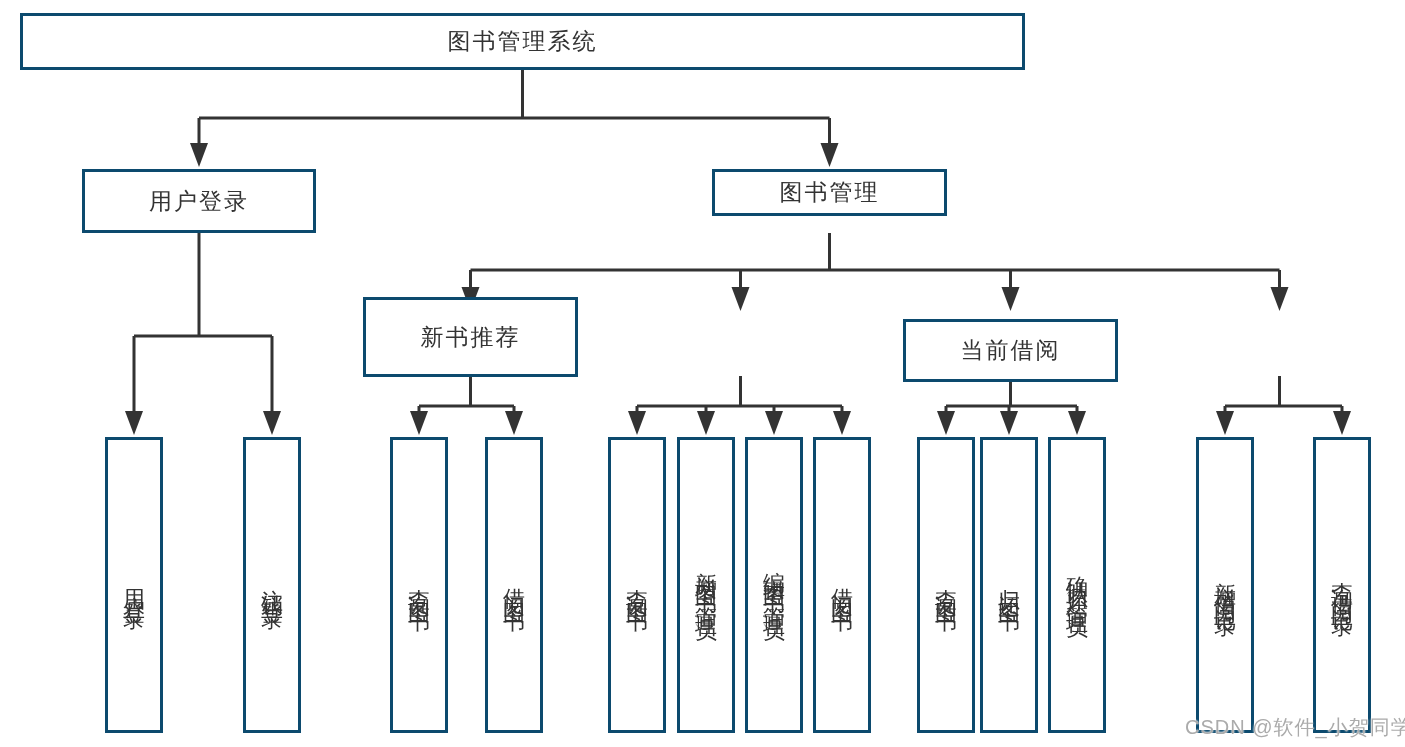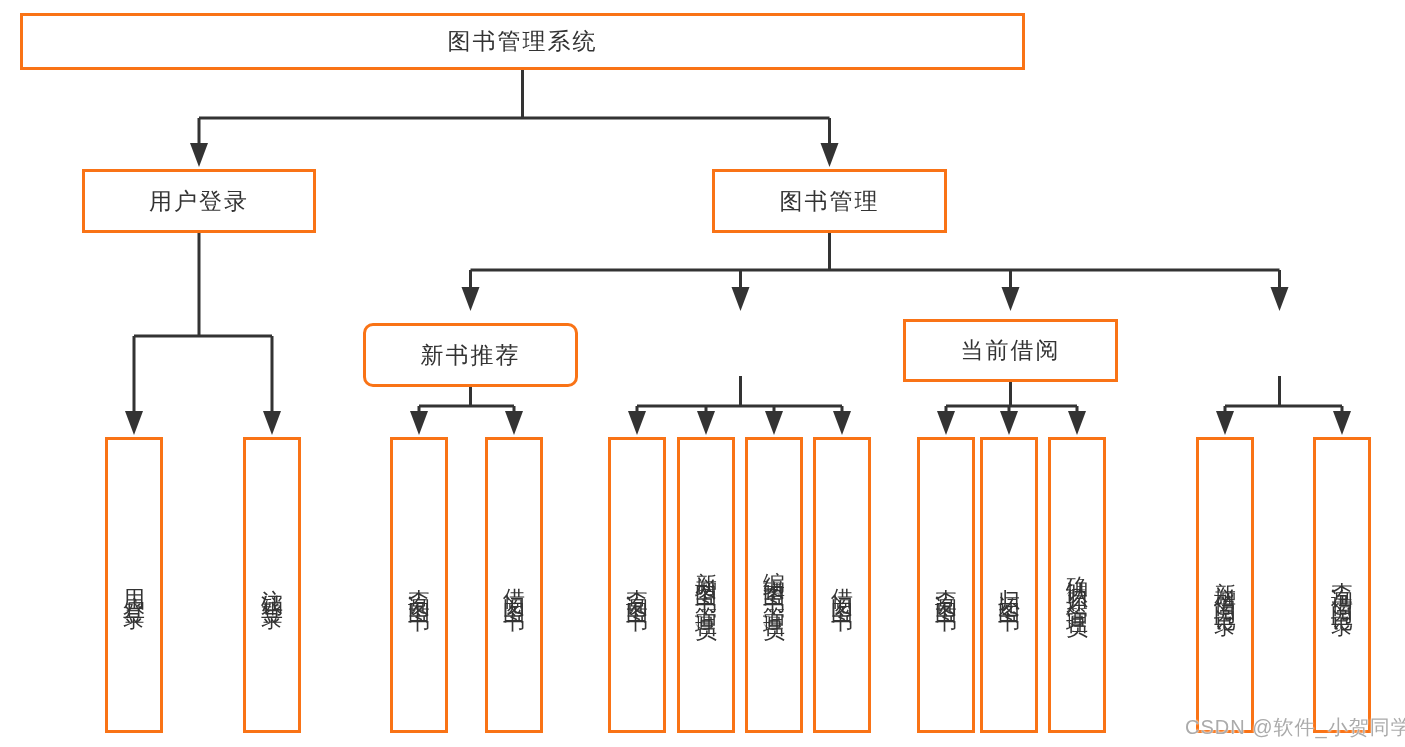--- a/index.html
+++ b/index.html
@@ -13,21 +13,21 @@
     overflow: hidden;
   }
   svg.connectors {
     position: absolute;
     left: 0; top: 0;
     width: 1405px; height: 747px;
   }
   .node {
     position: absolute;
     box-sizing: border-box;
-    border: 3px solid #f97316;
+    border: 3px solid #0c4a6e;
     background: #ffffff;
     display: flex;
     align-items: center;
     justify-content: center;
     text-align: center;
   }
   .hnode {
     font-size: 23px;
     letter-spacing: 2px;
     font-weight: 400;
@@ -93,23 +93,23 @@
       <polygon points="1000,411 1018,411 1009,435"></polygon>
       <polygon points="1068,411 1086,411 1077,435"></polygon>
       <polygon points="1216,411 1234,411 1225,435"></polygon>
       <polygon points="1333,411 1351,411 1342,435"></polygon>
     </g>
   </svg>
 
   <div class="node hnode" style="left:20px; top:13px; width:1005px; height:57px;">图书管理系统</div>
 
   <div class="node hnode" style="left:82px; top:169px; width:234px; height:64px;">用户登录</div>
-  <div class="node hnode" style="left:712px; top:169px; width:235px; height:64px;">图书管理</div>
+  <div class="node hnode" style="left:712px; top:169px; width:235px; height:47px;">图书管理</div>
 
-  <div class="node hnode" style="left:363px; top:323px; width:215px; height:64px;border-radius:10px;">新书推荐</div>
+  <div class="node hnode" style="left:363px; top:297px; width:215px; height:80px;">新书推荐</div>
   <div class="node hnode" style="left:903px; top:319px; width:215px; height:63px;">当前借阅</div>
 
   <div class="node leaf" style="left:105px; top:437px; width:58px; height:296px;">
     <span>用户登录</span>
   </div>
   <div class="node leaf" style="left:243px; top:437px; width:58px; height:296px;">
     <span>注销登录</span>
   </div>
 
   <div class="node leaf" style="left:390px; top:437px; width:58px; height:296px;">

